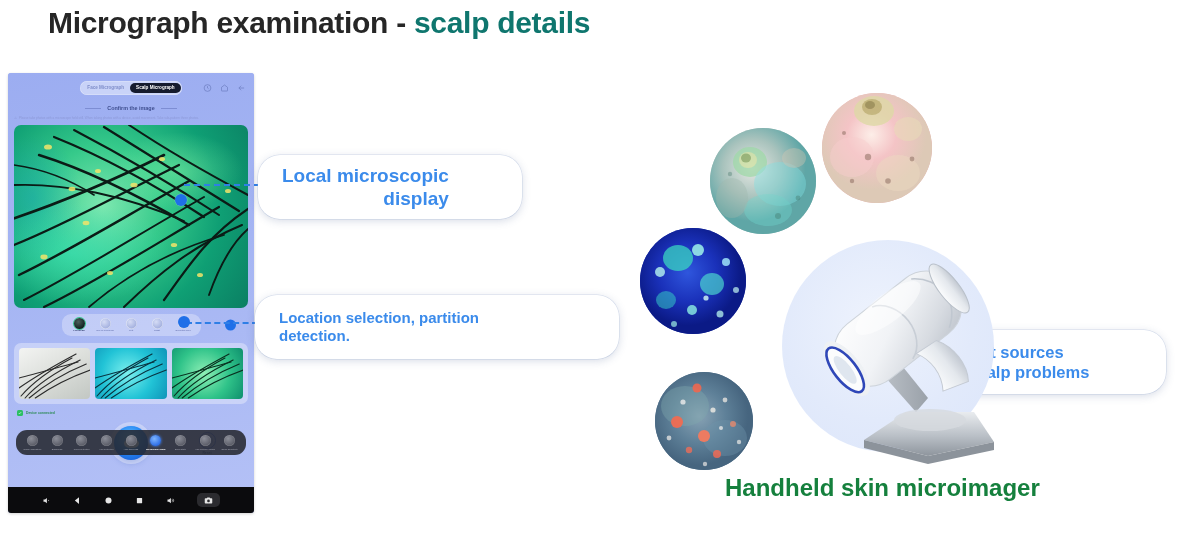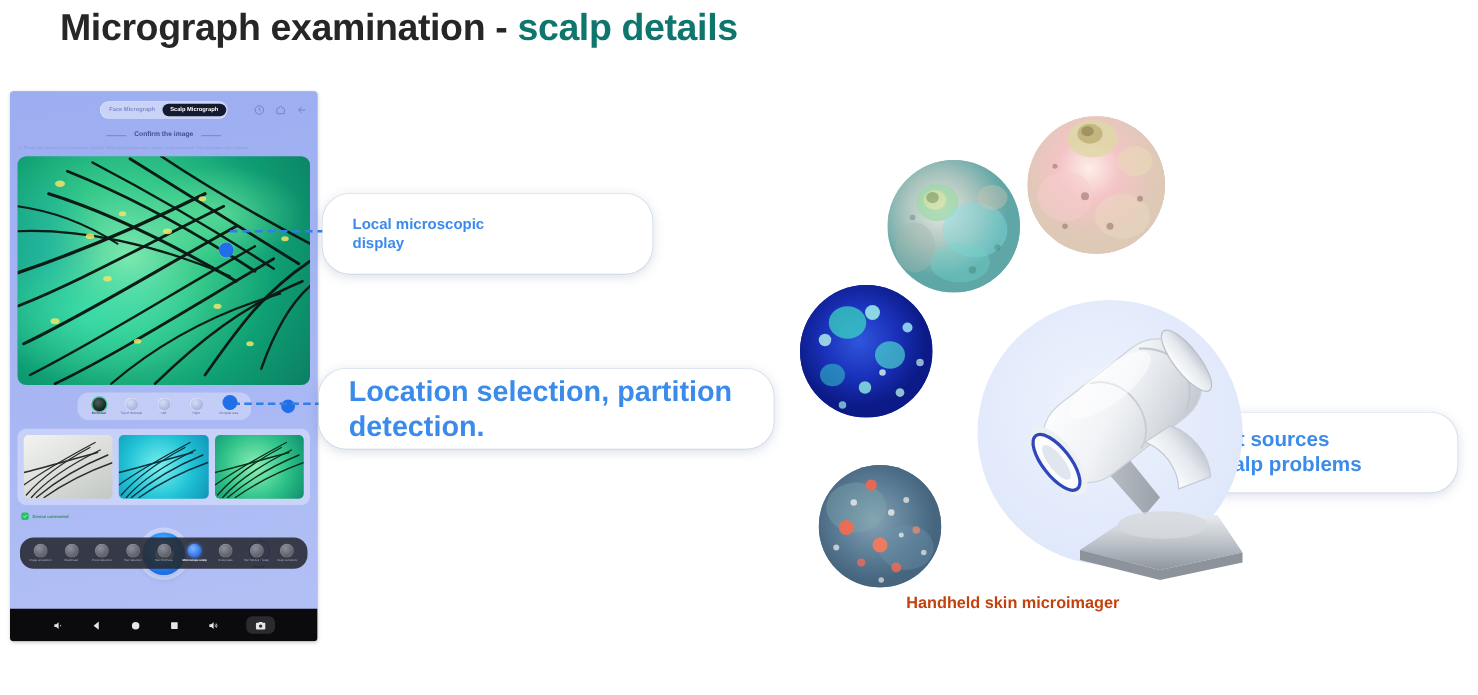--- a/index.html
+++ b/index.html
@@ -206,22 +206,22 @@
     position: absolute;
     background: #ffffff;
     border-radius: 22px;
     box-shadow: 0 2px 9px rgba(70,90,140,.22), 0 0 0 .5px rgba(180,195,225,.5);
     color: #3b8beb;
     font-weight: 700;
     display: flex; align-items: center;
   }
   .callout .ctext { line-height: 1.22; white-space: pre-line; }
 
-  #callout-1 { left: 258px; top: 155px; width: 264px; height: 64px; padding-left: 24px; font-size: 12px; }
-  #callout-2 { left: 255px; top: 295px; width: 364px; height: 64px; padding-left: 24px; font-size: 23px; }
+  #callout-1 { left: 258px; top: 155px; width: 264px; height: 64px; padding-left: 24px; font-size: 19px; text-align: right; }
+  #callout-2 { left: 255px; top: 295px; width: 364px; height: 64px; padding-left: 24px; font-size: 15px; }
   #callout-3 { left: 876px; top: 330px; width: 290px; height: 64px; padding-left: 18px; font-size: 16.5px; }
 
   
   .conn { position: absolute; height: 0; border-top: 2px dashed #2f7fe6; }
   #conn-1 { left: 184px; top: 184px; width: 76px; }
   #conn-2 { left: 186px; top: 322px; width: 72px; }
   .conn-dot {
     position: absolute; width: 12px; height: 12px; border-radius: 50%; background: #1f6fe8;
   }
   #conn-dot-2 { left: 178px; top: 316px; }
@@ -248,21 +248,21 @@
     position: absolute; left: 182px; top: 160px; width: 212px; height: 212px;
     border-radius: 50%;
     background: radial-gradient(circle at 45% 40%, #eef3fd 0%, #e2eafb 55%, #dbe5fa 100%);
   }
 
   .device { position: absolute; left: 178px; top: 150px; width: 230px; height: 250px; }
   .device svg { width: 100%; height: 100%; display: block; }
 
   .caption {
     position: absolute; left: 725px; top: 474px;
-    font-size: 13px; font-weight: 700; color: #c2410c; white-space: nowrap;
+    font-size: 24px; font-weight: 700; color: #15803d; white-space: nowrap;
   }
 </style>
 </head>
 <body>
 
 <div id="root">
 
   <div class="title">
     <span class="dark">Micrograph examination</span>
     <span class="sep">-</span>

